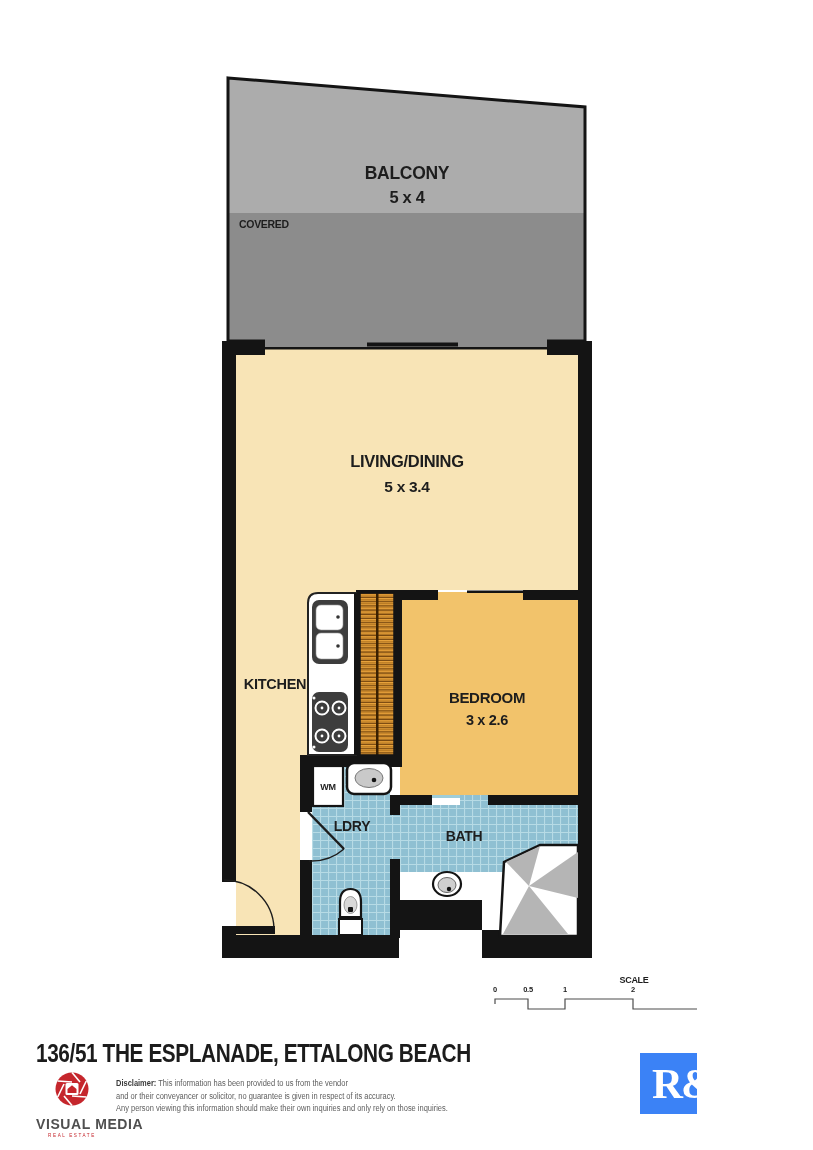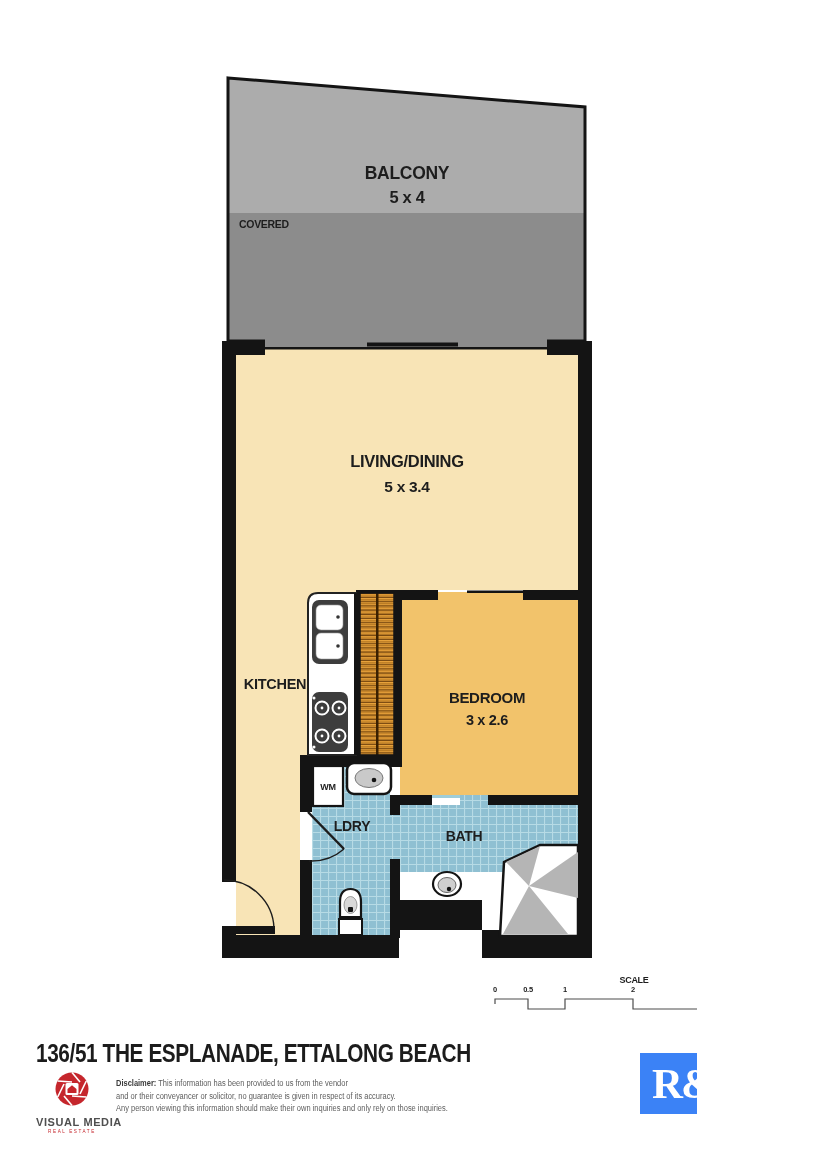--- a/index.html
+++ b/index.html
@@ -3,21 +3,21 @@
 <meta charset="utf-8">
 <style>
   html,body{margin:0;padding:0;background:#ffffff;}
   .page{position:relative;width:697px;height:1150px;background:#ffffff;overflow:hidden;
         font-family:"Liberation Sans",sans-serif;}
   .plan-svg{position:absolute;left:0;top:0;}
   svg text{font-family:"Liberation Sans",sans-serif;font-weight:bold;fill:#1d1d1d;letter-spacing:-0.3px;}
   .address{position:absolute;left:36px;top:1038px;font-size:26px;font-weight:bold;color:#1c1c1c;
            white-space:nowrap;transform:scaleX(0.80);transform-origin:left top;letter-spacing:-0.5px;}
   .vm-logo{position:absolute;left:36px;top:1070px;width:72px;text-align:center;}
-  .vm-name{font-size:11px;font-weight:bold;color:#4f4f4f;letter-spacing:0.6px;margin-top:2px;white-space:nowrap;}
+  .vm-name{font-size:14px;font-weight:bold;color:#4f4f4f;letter-spacing:0.6px;margin-top:2px;white-space:nowrap;}
   .vm-tag{font-size:4.6px;color:#c5262c;letter-spacing:1.6px;margin-top:1px;white-space:nowrap;}
   .disclaimer{position:absolute;left:116px;top:1077px;width:430px;font-size:8.5px;line-height:12.5px;
               color:#5d5d5d;transform:scaleX(0.88);transform-origin:left top;}
   .disclaimer b{color:#3a3a3a;}
   .rw-logo{position:absolute;left:640px;top:1053px;width:128px;height:61px;background:#3b82f6;
            display:flex;align-items:center;justify-content:center;}
   .rw-text{font-family:"Liberation Serif",serif;font-weight:bold;font-size:42px;color:#ffffff;
            letter-spacing:-2px;transform:scaleX(1.02);}
 </style>
 </head>

